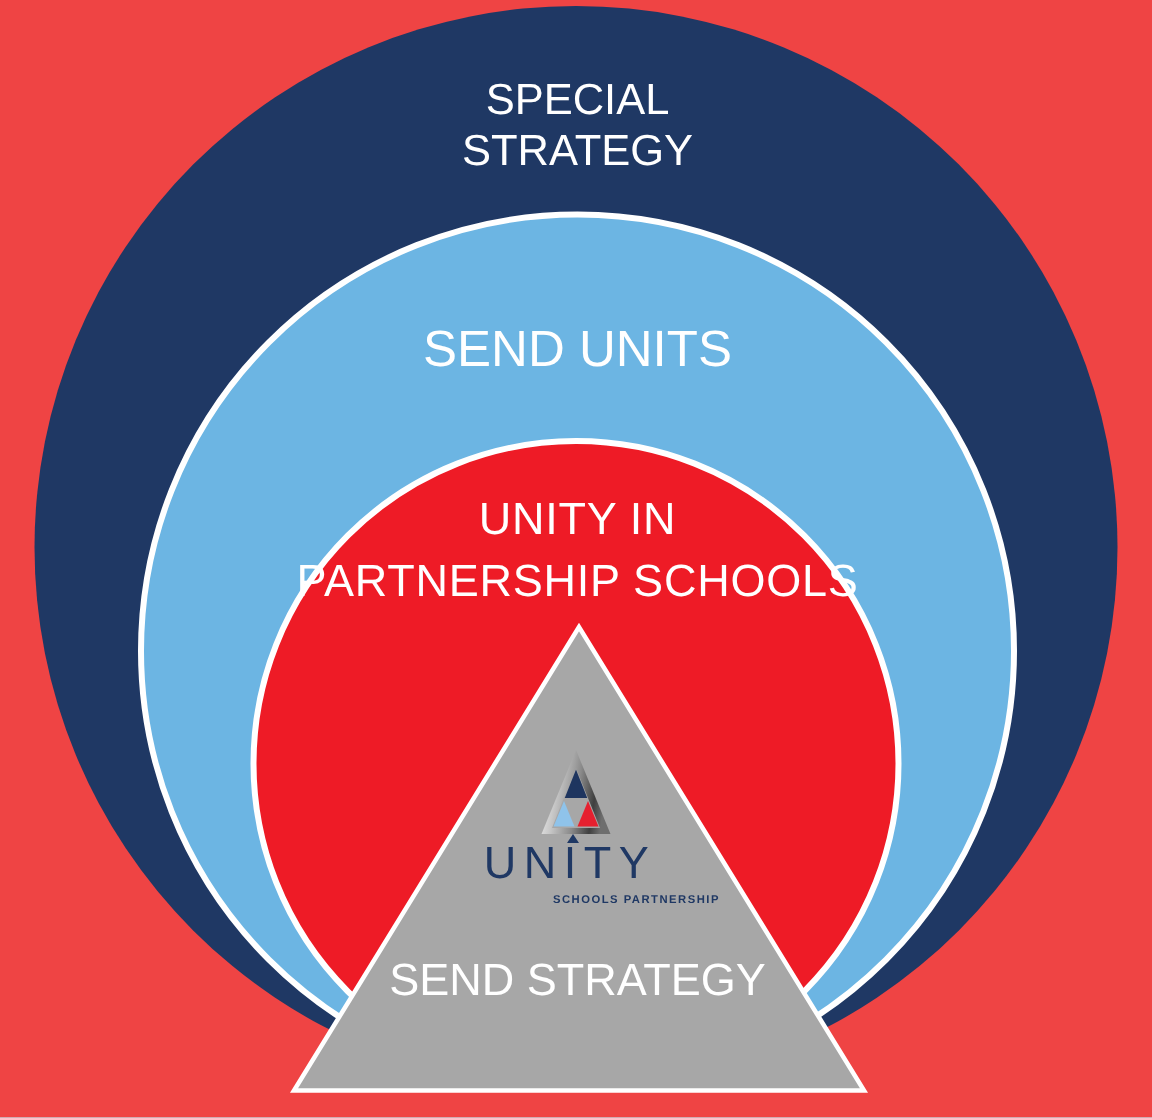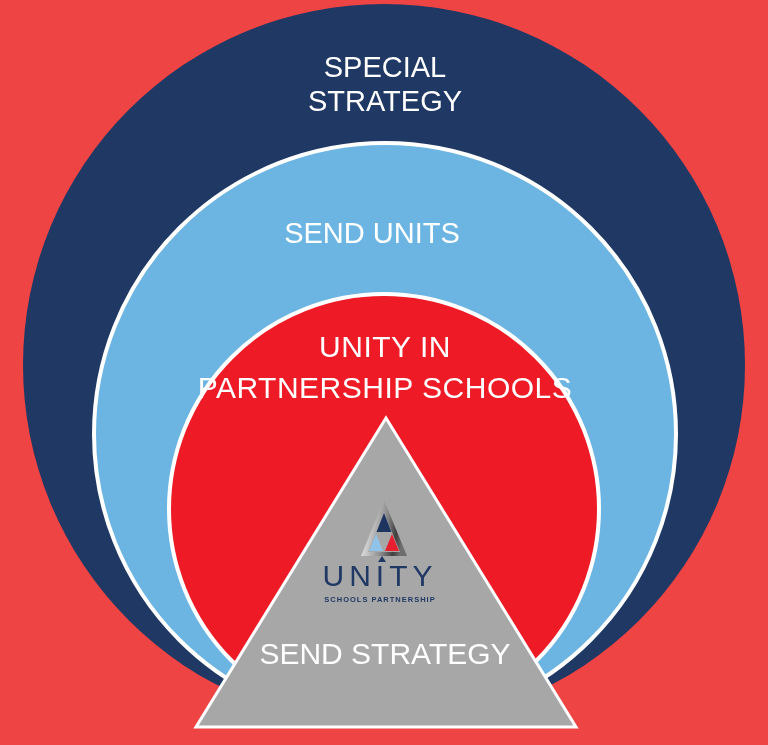--- a/index.html
+++ b/index.html
@@ -8,38 +8,38 @@
     overflow:hidden; font-family:"Liberation Sans", sans-serif;
     -webkit-font-smoothing:antialiased;
   }
   .circle { position:absolute; border-radius:50%; box-sizing:border-box; }
   .ring-outer  { left:23px;  top:4px;   width:722px; height:722px; background:#1F3864; }
   .ring-middle { left:92px;  top:141px; width:586px; height:586px; background:#6CB5E3; border:4px solid #ffffff; }
   .ring-inner  { left:167px; top:292px; width:434px; height:434px; background:#EE1B26; border:4px solid #ffffff; }
 
   .label { position:absolute; color:#ffffff; text-align:center; white-space:nowrap; }
   .lbl-special    { left:235px; top:50px;  width:300px; font-size:29px; line-height:34px; }
-  .lbl-units      { left:222px; top:217px; width:300px; font-size:29px; line-height:33px; }
+  .lbl-units      { left:235px; top:217px; width:300px; font-size:34px; line-height:33px; }
   .lbl-mainstream { left:185px; top:326px; width:400px; font-size:30px; line-height:41px; letter-spacing:0.5px; }
   .lbl-strategy   { left:205px; top:637px; width:360px; font-size:30px; line-height:34px;text-align:center; }
 
   .strategy-svg { position:absolute; left:190px; top:410px; width:392px; height:322px; }
   .logo-svg     { position:absolute; left:360px; top:499px; width:50px;  height:58px; }
 
   .brand {
     position:absolute; left:280px; top:559px; width:200px; text-align:center;
     font-size:30px; font-weight:normal; letter-spacing:5px; color:#1F3864;
   }
   .brand-accent {
     position:absolute; left:378px; top:556px; width:0; height:0;
     border-left:4px solid transparent; border-right:4px solid transparent;
     border-bottom:6px solid #1F3864;
   }
   .tagline {
-    position:absolute; left:280px; top:595px; width:200px; text-align:center;
+    position:absolute; left:280px; top:595px; width:200px; text-align:right;
     font-size:7.5px; font-weight:bold; letter-spacing:1px; color:#1F3864;
   }
 </style>
 </head>
 <body>
 
 <div class="canvas">
 
   <div class="circle ring-outer"></div>
   <div class="circle ring-middle"></div>

